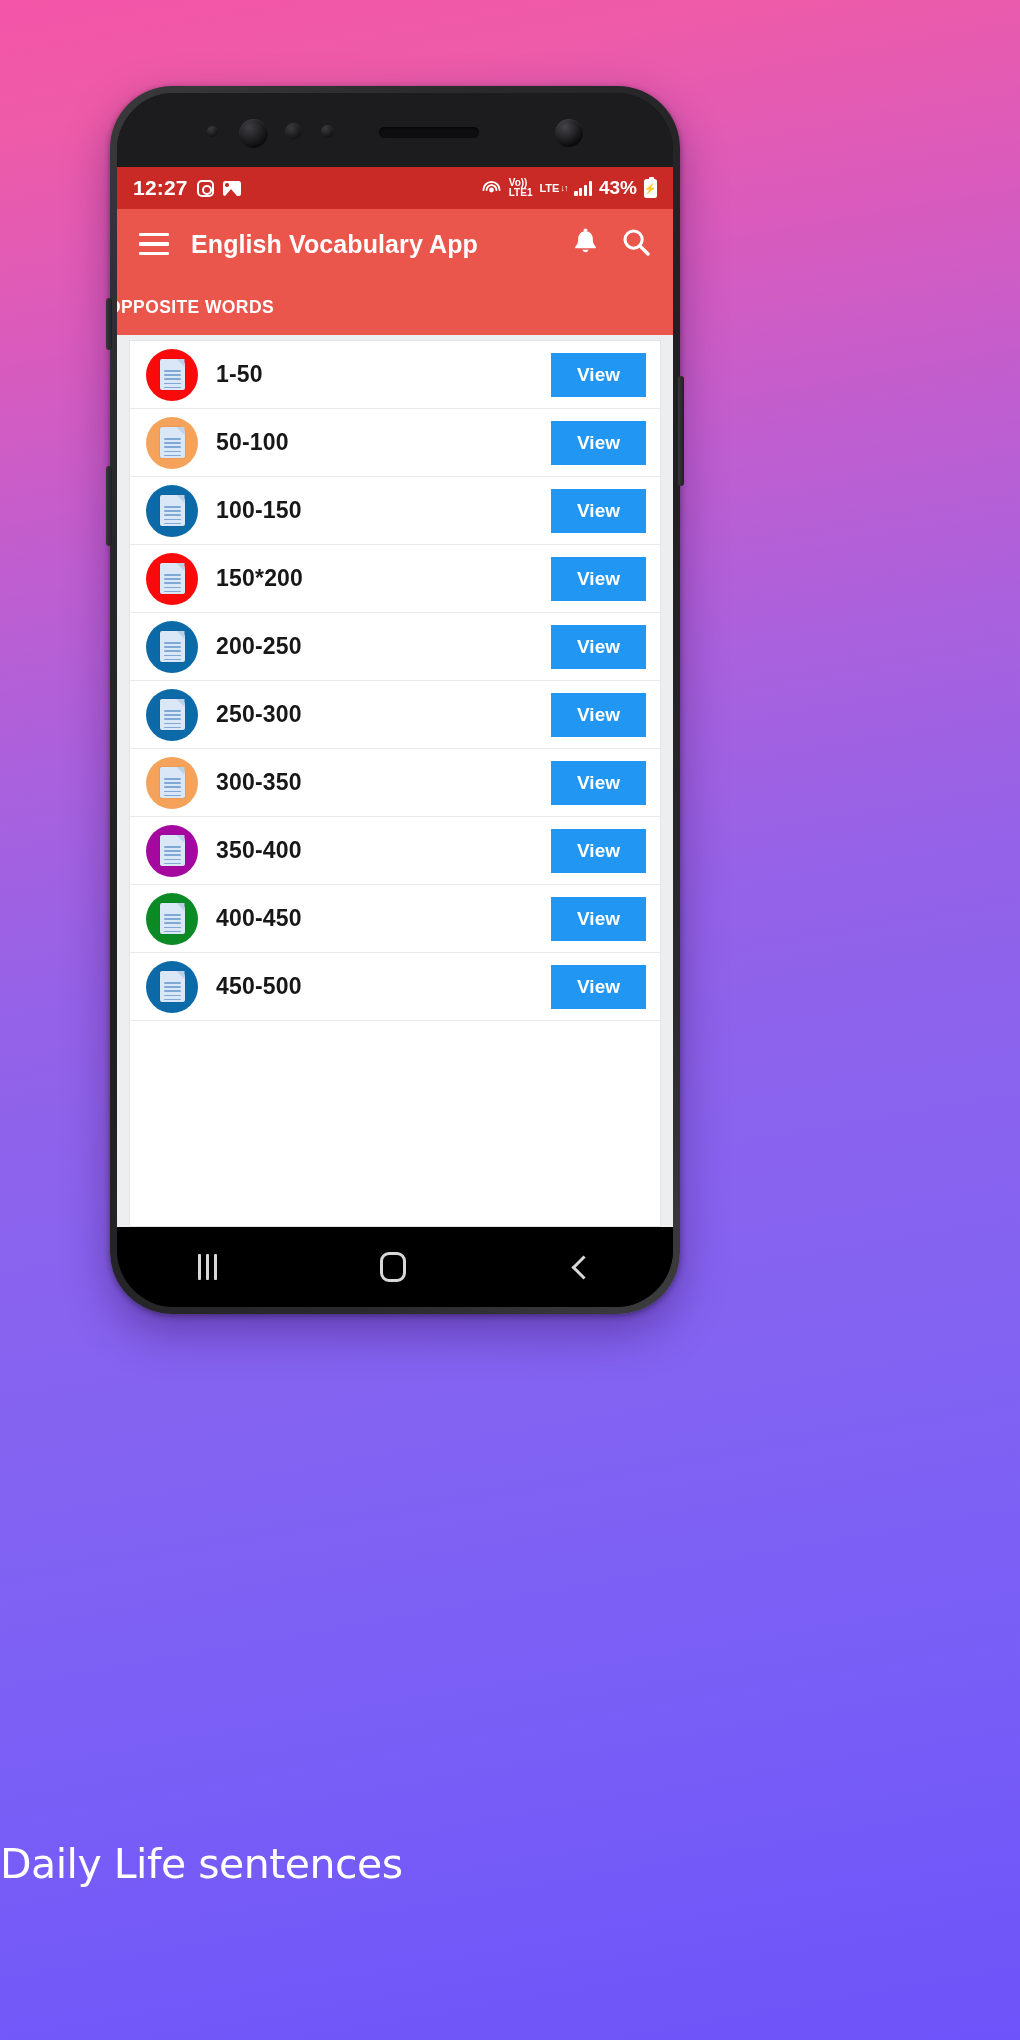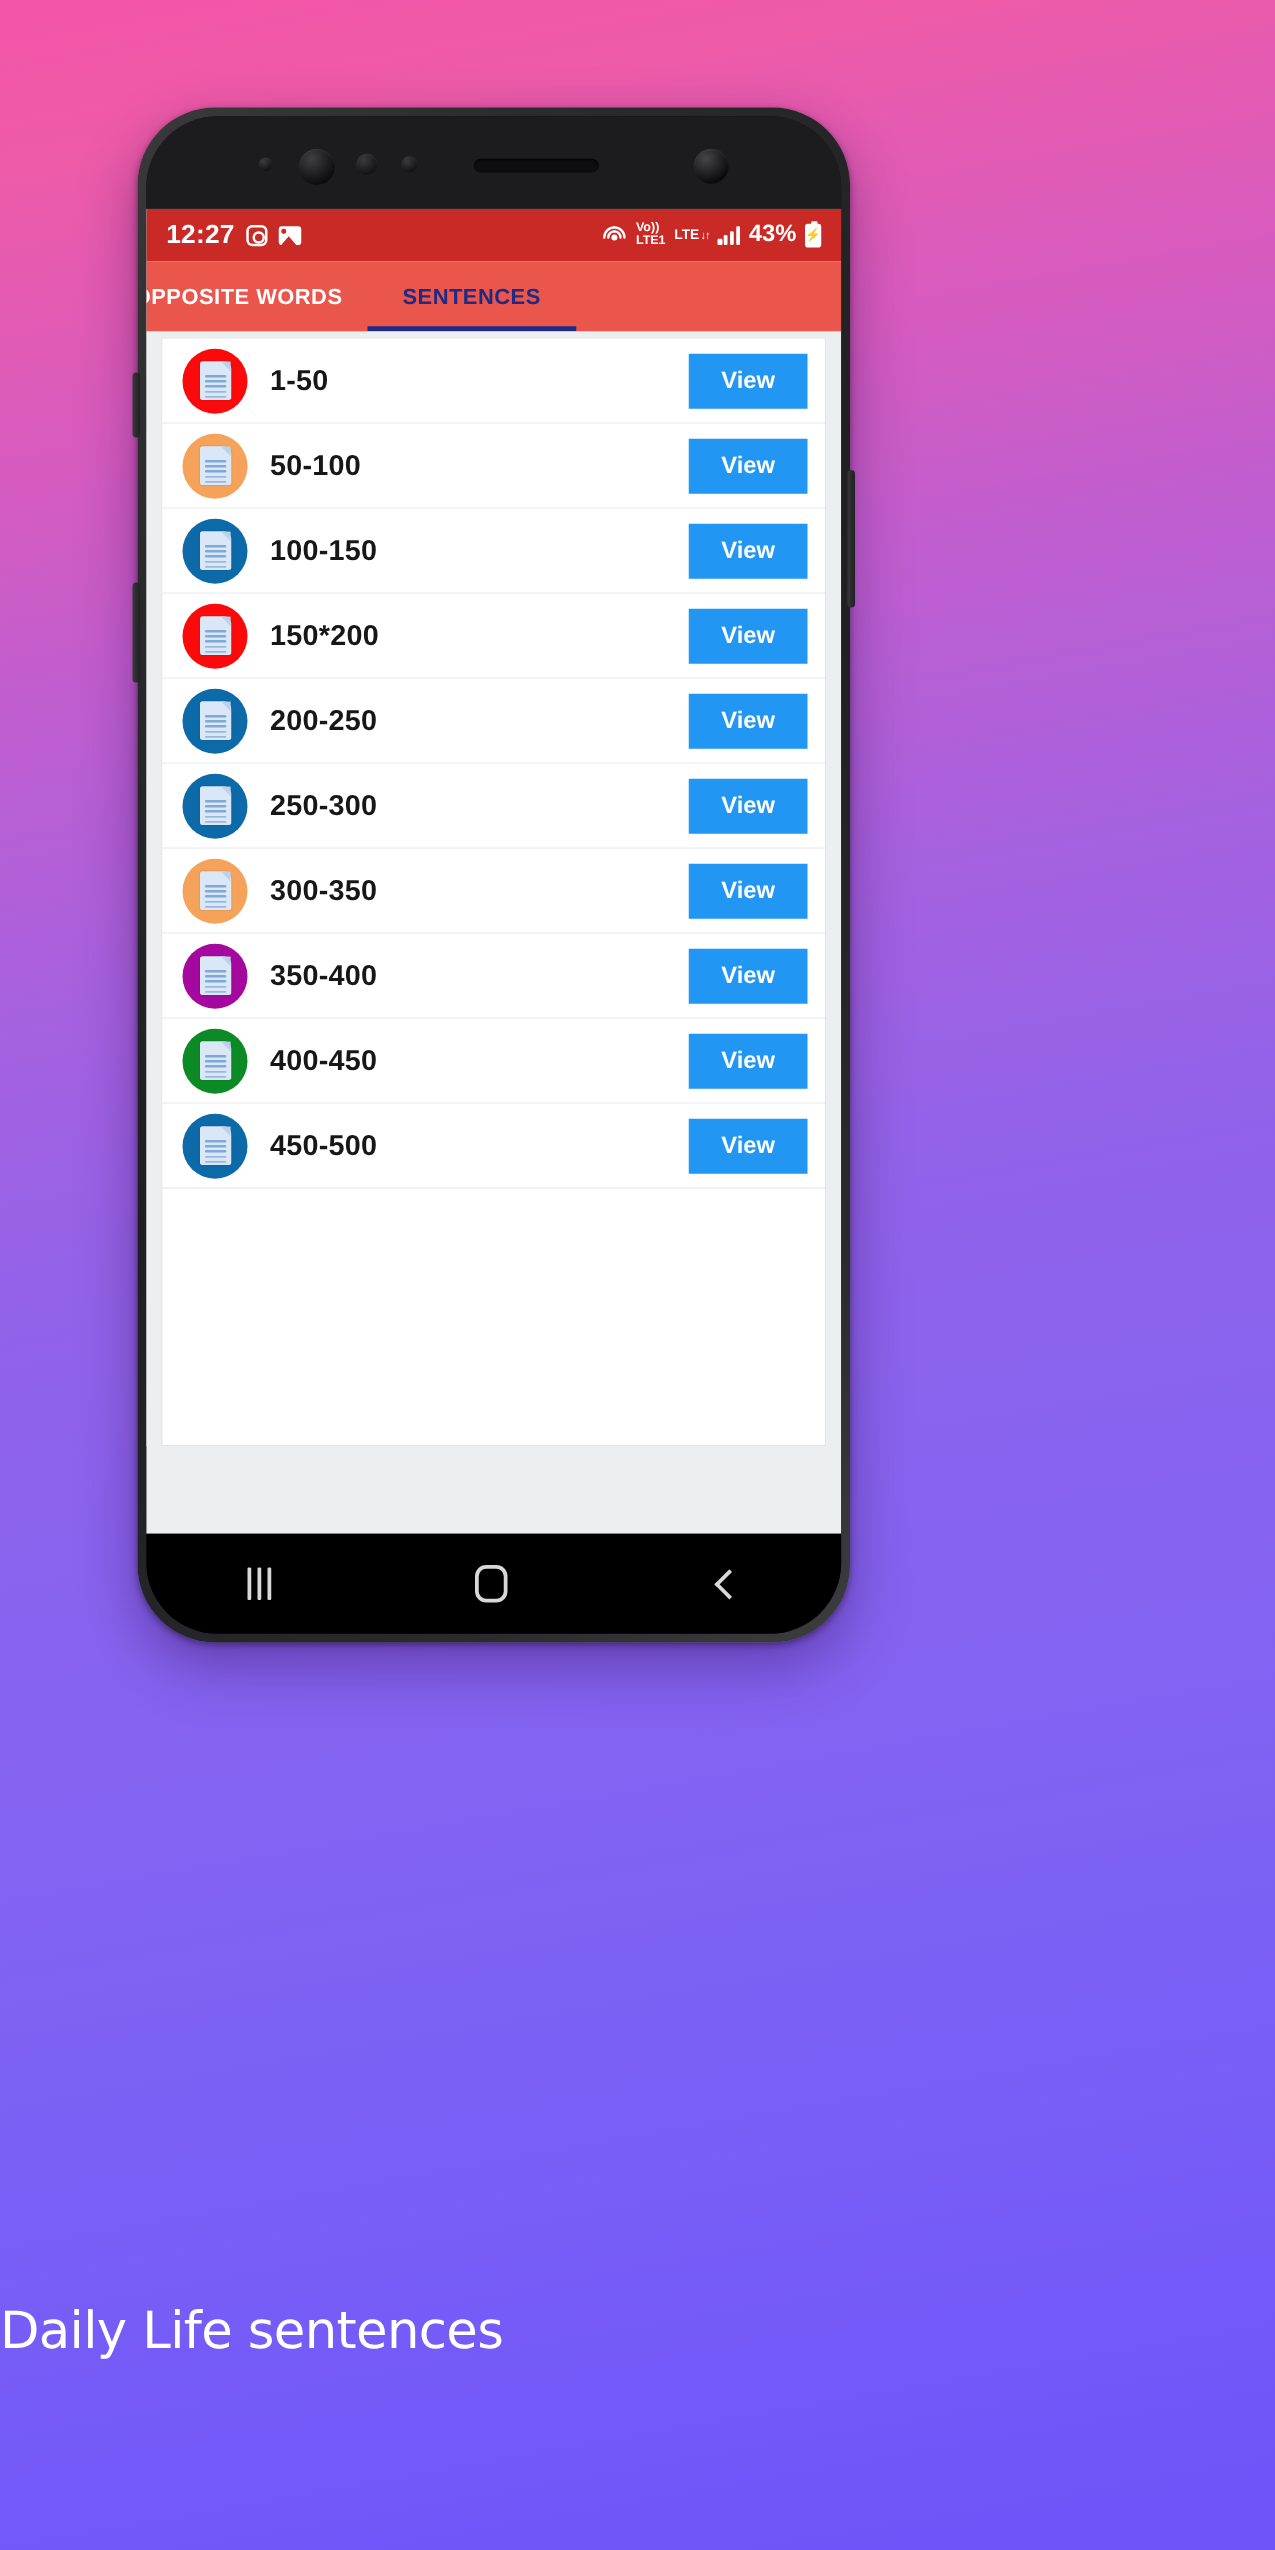--- a/index.html
+++ b/index.html
@@ -349,27 +349,47 @@
               <i></i>
               <i></i>
           </span>
           <span class="sb-batt-pct">43%</span>
           <span class="batt">
               <i>⚡</i>
             </span>
         </div>
       </div>
 
+      <div class="appbar">
+        <div class="hamburger">
+          <span></span>
+            <span></span>
+            <span></span>
+        </div>
+        <div class="app-title">English Vocabulary App</div>
+        <div class="appbar-actions">
+          <span class="bell">
+            <svg width="27" height="29" viewBox="0 0 27 29">
+              <path d="M13.5 3.2c-4.3 0-7.3 3.2-7.3 7.4 0 5.6-1.9 7-3 8.3-.4.5 0 1.3.7 1.3h19.2c.7 0 1.1-.8.7-1.3-1.1-1.3-3-2.7-3-8.3 0-4.2-3-7.4-7.3-7.4z" fill="#fff"></path>
+              <rect x="11.6" y="0.4" width="3.8" height="3.6" rx="1.8" fill="#fff"></rect>
+              <path d="M10.4 21.8a3.2 3.2 0 0 0 6.2 0z" fill="#fff"></path>
+            </svg>
+          </span>
+          <span class="search">
+            <svg width="30" height="30" viewBox="0 0 30 30">
+              <circle cx="12.6" cy="12.6" r="8.6" stroke="#fff" stroke-width="3.1" fill="none"></circle>
+              <line x1="19.1" y1="19.1" x2="27" y2="27" stroke="#fff" stroke-width="3.4" stroke-linecap="round"></line>
+            </svg>
+          </span>
+        </div>
+      </div>
 
       <div class="tabs">
         <div class="tab t1">
           <span>OPPOSITE WORDS</span>
-        </div>
-        <div class="tab t3 active">
-          <span>SENTENCES</span>
         </div>
       </div>
 
       <div class="list-wrap">
         <div class="list-card">
 
           <div class="row">
             <div class="doc-badge" style="background:#fa0a0a">
               <div class="doc-glyph">
                   <div class="doc-lines">

